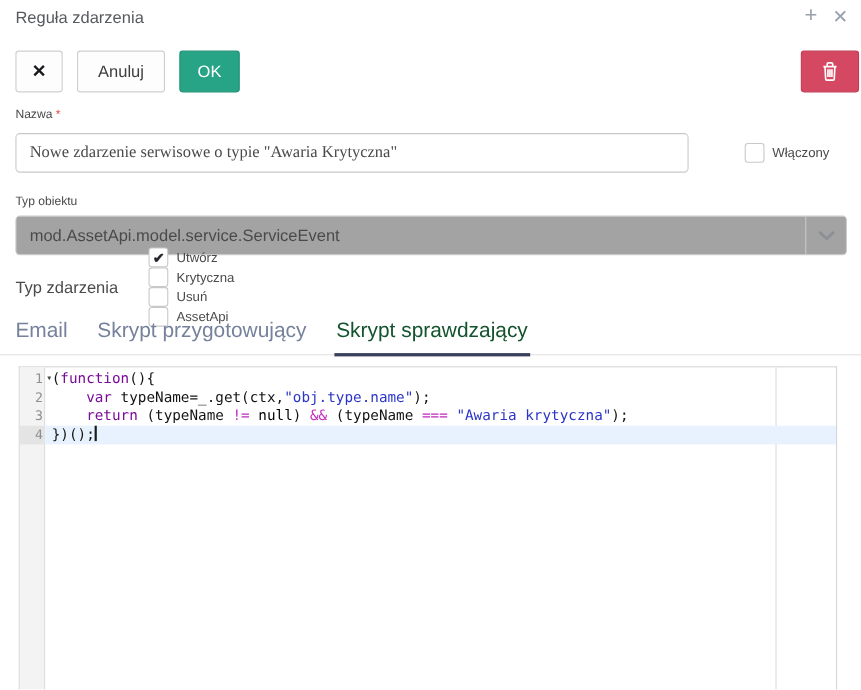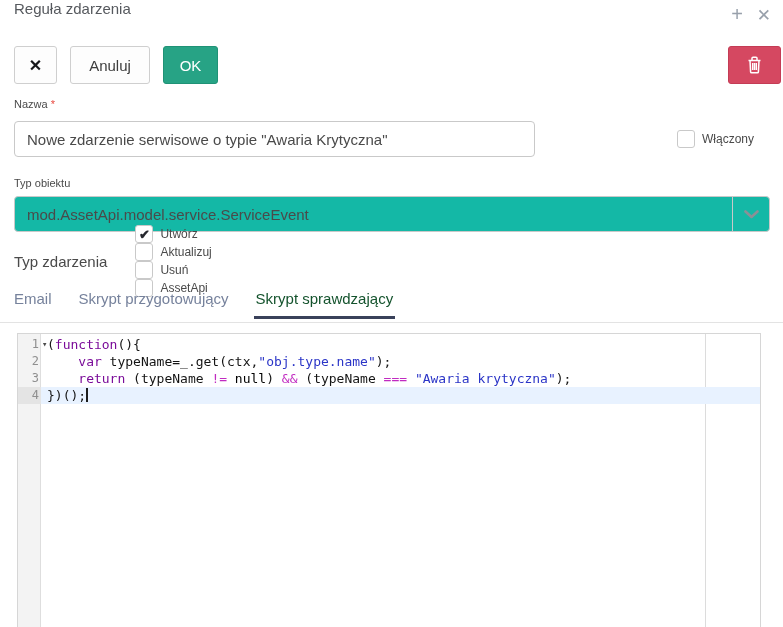--- a/index.html
+++ b/index.html
@@ -1,66 +1,66 @@
 <!DOCTYPE html>
 <html><head>
 <meta charset="utf-8">
 <style>
   * { margin:0; padding:0; box-sizing:border-box; }
   html,body { background:#fff; }
   body { font-family:"Liberation Sans", sans-serif; }
   #app { position:relative; width:783px; height:627px; background:#fff; overflow:hidden; }
 
-  .window-title { position:absolute; left:14px; top:0; font-size:15px; color:#56595e; }
+  .window-title { position:absolute; left:14px; top:8px; font-size:15px; color:#56595e; }
   .win-icon { position:absolute; top:6px; font-size:17px; color:#98a0ab; cursor:pointer; line-height:20px; }
   .win-plus { right:40px; font-size:20px; top:4px; }
   .win-close { right:12px; }
 
   
   .btn { position:absolute; top:46px; height:38px; border:1px solid #cfcfcf; border-radius:3px;
          background:#fdfdfd; display:flex; align-items:center; justify-content:center;
          font-size:15px; color:#3d3d3d; cursor:pointer; }
   .btn-close { left:14px; width:43px; font-weight:bold; font-size:16px; color:#17181b; }
   .btn-cancel { left:70px; width:80px; }
   .btn-ok { left:163px; width:55px; background:#27a385; border-color:#209276; color:#fff; }
   .btn-delete { left:728px; width:53px; background:#d54861; border-color:#c43c55; }
 
   
   .field-label { position:absolute; left:14px; font-size:11px; color:#4a4a4a; }
   .req { color:#e8483f; margin-left:3px; }
 
-  .text-input { position:absolute; left:14px; top:121px; width:521px; height:36px;
+  .text-input { position:absolute; left:14px; top:121px; width:612px; height:36px;
                 border:1px solid #c9c9c9; border-radius:4px; padding:0 12px;
-                font-family:Liberation Sans, sans-serif; font-size:15px; color:#4a4a4a; outline:none; }
+                font-family:Liberation Serif, serif; font-size:15px; color:#4a4a4a; outline:none; }
 
   .checkbox { width:18px; height:18px; background:#fff; border:1px solid #c9c9c9; border-radius:3px;
               display:inline-flex; align-items:center; justify-content:center;
               font-size:13px; font-weight:bold; color:#26282e; cursor:pointer; flex:none; }
   .cb-label { font-size:12px; color:#4a4a4a; cursor:pointer; }
 
   .enabled-wrap { position:absolute; left:677px; top:130px; display:flex; align-items:center; gap:7px; width:110px; }
 
   
   .select { position:absolute; left:14px; top:196px; width:756px; height:36px;
-            border:1px solid #c9c9c9; border-radius:4px; background:#14b8a6; cursor:pointer; }
+            border:1px solid #c9c9c9; border-radius:4px; background:#a3a3a3; cursor:pointer; }
   .select-value { position:absolute; left:12px; top:0; height:34px; display:flex; align-items:center;
                   font-size:15px; color:#4a4a4a; }
   .select-caret { position:absolute; right:0; top:0; bottom:0; width:37px; border-left:1px solid #c9c9c9;
                   display:flex; align-items:center; justify-content:center; }
 
   
   .event-row { position:absolute; left:14px; top:250px; right:0; height:22px; display:flex; align-items:center; }
   .event-row .row-label { font-size:15px; color:#4a4a4a; margin-right:28px; }
   .event-opt { display:flex; align-items:center; }
   .event-opt .checkbox { margin-right:7px; }
   .event-opt { margin-right:27px; }
 
   
   .tabs { position:absolute; left:0; right:0; top:288px; height:35px; border-bottom:1px solid #e3e3e3; padding-left:12px; }
-  .tab { display:inline-block; font-size:15px; color:#76829c; padding:2px 2px 12px 2px; margin-right:23px; cursor:pointer; }
+  .tab { display:inline-block; font-size:19px; color:#76829c; padding:2px 2px 12px 2px; margin-right:23px; cursor:pointer; }
   .tab.active { color:#14532d; border-bottom:3px solid #39415a; padding-bottom:9px; }
 
   
   .editor { position:absolute; left:17px; top:333px; width:744px; height:294px;
             border:1px solid #d6d6d6; border-bottom:none; background:#fff;
             font-family:"DejaVu Sans Mono", monospace; font-size:13px; cursor:text; }
   .gutter-strip { position:absolute; left:0; top:0; bottom:0; width:23px; background:#f3f3f3;
                   border-right:1px solid #dedede; z-index:0; }
   .ruler { position:absolute; left:687px; top:0; bottom:0; width:1px; background:#dcdcdc; z-index:1; }
   .code-lines { position:absolute; left:0; right:0; top:2px; z-index:2; }
@@ -124,21 +124,21 @@
 
   <div class="event-row">
     <span class="row-label">Typ zdarzenia</span>
     <span id="event-options">
         <span class="event-opt">
           <span class="checkbox">✔</span>
           <span class="cb-label">Utwórz</span>
         </span>
         <span class="event-opt">
           <span class="checkbox"></span>
-          <span class="cb-label">Aktualizuj</span>
+          <span class="cb-label">Krytyczna</span>
         </span>
         <span class="event-opt">
           <span class="checkbox"></span>
           <span class="cb-label">Usuń</span>
         </span>
         <span class="event-opt">
           <span class="checkbox"></span>
           <span class="cb-label">AssetApi</span>
         </span>
       </span>

